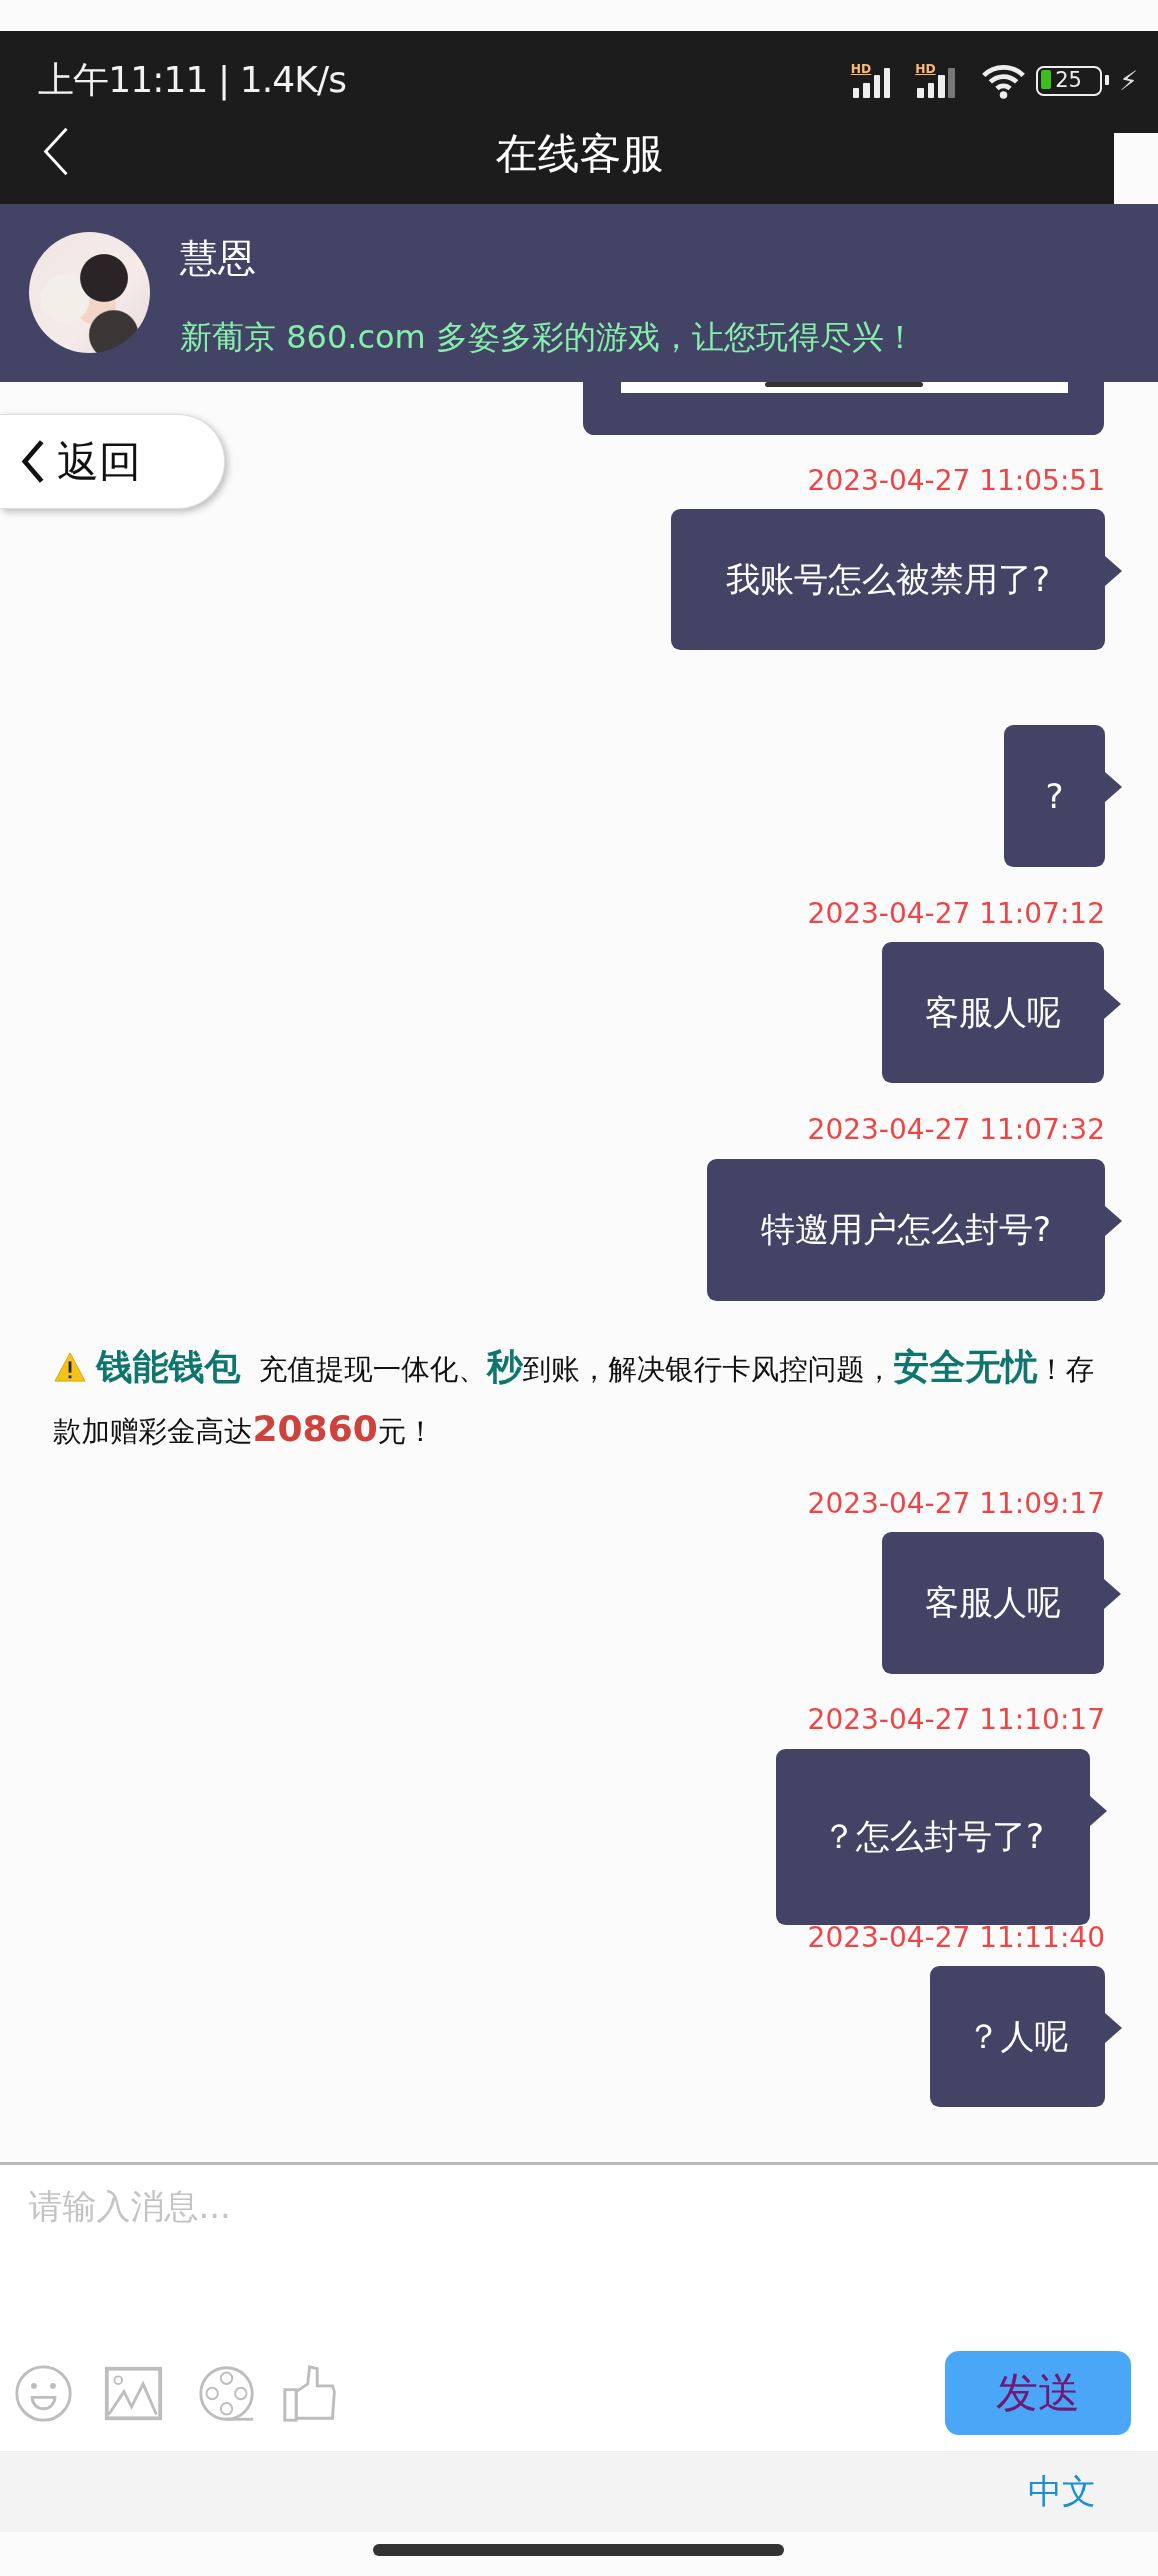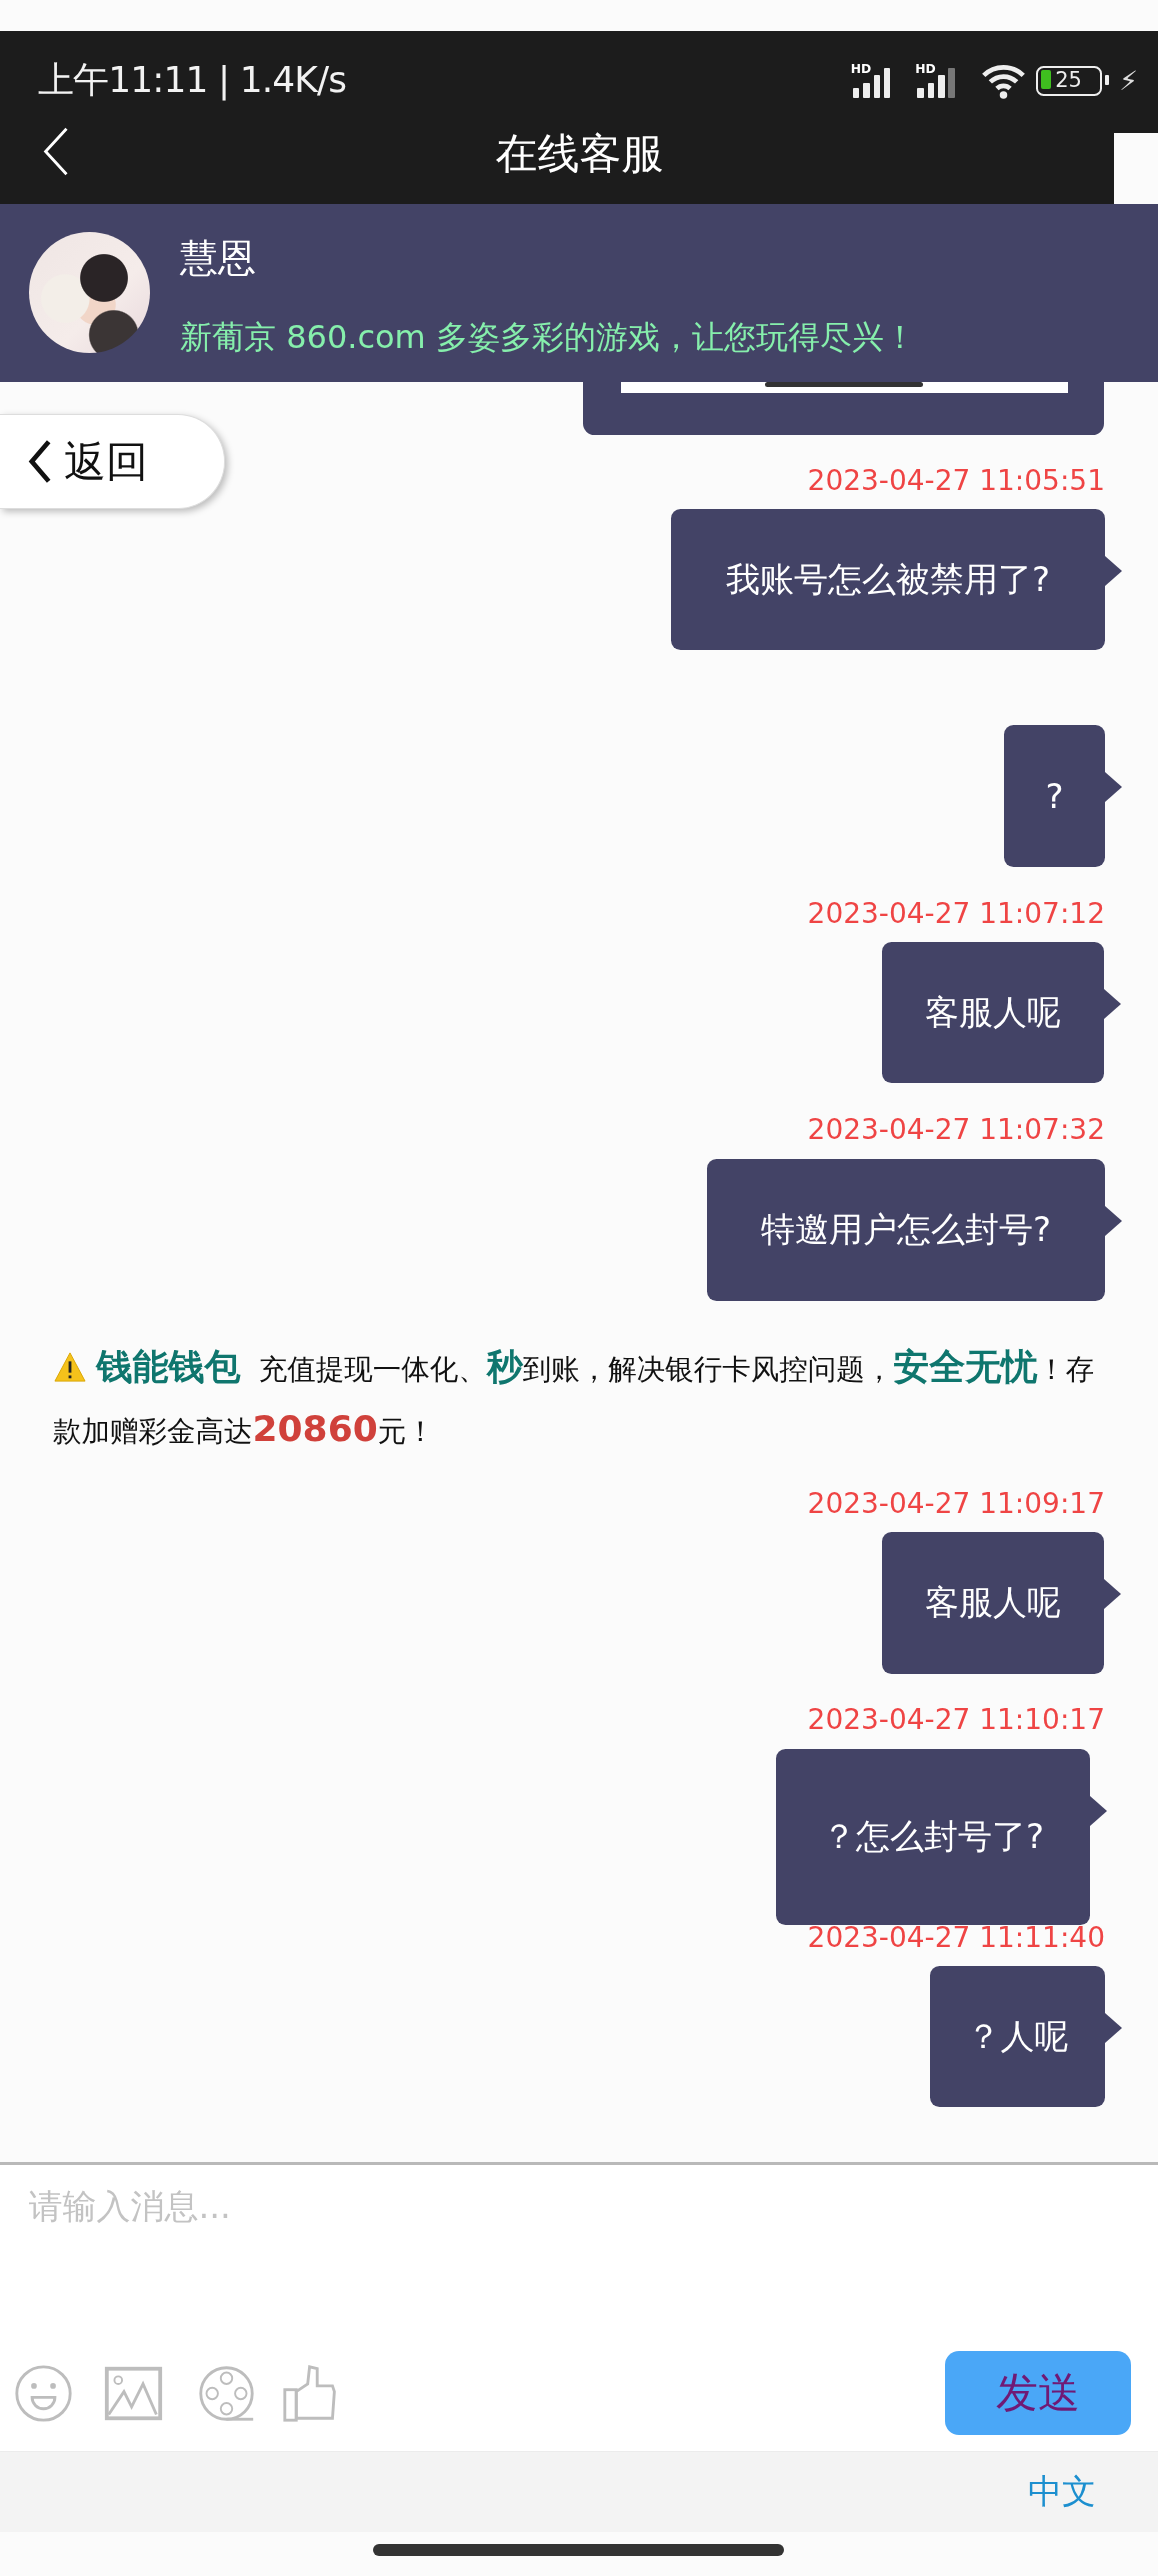--- a/index.html
+++ b/index.html
@@ -2,21 +2,21 @@
 <html style="font-size:15px"><head>
 <meta charset="utf-8">
 <style>
   * { box-sizing: border-box; margin: 0; padding: 0; }
   html, body { width: 1159px; height: 2576px; overflow: hidden; background: #fbfbfb; font-family: "DejaVu Sans", "Liberation Sans", sans-serif; }
   .abs { position: absolute; }
   #statusbar { left: 0; top: 0; width: 1159px; height: 102px; background: #1c1c1c; color: #f2f2f2; margin-top: 31px; }
   #status-time { left: 38px; top: 25px; font-size: 36px; letter-spacing: -0.9px; }
   #status-icons { right: 21px; top: 28.5px; height: 42px; display: flex; align-items: center; gap: 9.5px; }
   .sig { position: relative; width: 55px; height: 38px; }
-  .sig .hd { position: absolute; left: 0; top: 0; font-size: 12.3px; font-weight: bold; color: #ffffff; }
+  .sig .hd { position: absolute; left: 0; top: 0; font-size: 12.3px; font-weight: bold; color: #fdba74; text-decoration: underline; }
   .sig .bar { position: absolute; bottom: 1.9px; width: 6.6px; background: #eee; border-radius: 0.9px; }
   .wifi { width: 47px; height: 38px; }
   .battery { position: relative; width: 66px; height: 30px; border: 2.8px solid #eee; border-radius: 7.6px; }
   .battery .fill { position: absolute; left: 2.8px; top: 2.8px; width: 10.4px; height: 19px; background: #3fbf1f; border-radius: 1.9px; }
   .battery .num { position: absolute; left: 17px; top: 0px; font-size: 21px; color: #eee; }
   .battery::after { content: ""; position: absolute; right: -8.5px; top: 7.6px; width: 3.8px; height: 9.5px; background: #eee; border-radius: 0.9px; }
   .bolt { font-size: 26.6px; color: #ddd; margin-left: 7.6px; }
 
   #navbar { left: 0; top: 102px; width: 1114px; height: 103px; background: #1c1c1c; }
   #nav-back { left: 38px; top: 21px; width: 38px; height: 57px; cursor: pointer; }
@@ -34,21 +34,21 @@
 
   #chat { left: 0; top: 382px; width: 1159px; height: 1781px; background: #fbfbfb; overflow: hidden; }
   .bubble { position: absolute; background: #434366; color: #fff; border-radius: 9.5px; font-size: 34px; display: flex; align-items: center; justify-content: center; }
   .bubble::after { content: ""; position: absolute; right: -17px; top: 47px; border-top: 15px solid transparent; border-bottom: 15px solid transparent; border-left: 17px solid #434366; }
   .bubble.noarrow::after { display: none; }
   .ts { position: absolute; right: 54px; font-size: 28px; color: #ef4444; white-space: nowrap; }
   #partial-bubble { left: 583px; top: -28.5px; width: 521px; height: 81px; border-radius: 0 0 11.4px 11.4px; }
   #partial-img { position: absolute; left: 38px; top: 28.5px; width: 447px; height: 11.4px; background: #fff; }
   #partial-img .hbar { position: absolute; left: 144px; top: 0; width: 158px; height: 4.7px; background: #333; border-radius: 2.8px; }
 
-  #return-btn { left: 0; top: 32px; width: 225px; height: 95px; background: #fff; border-radius: 0 47px 47px 0; box-shadow: 2.8px 2.8px 7.6px rgba(0,0,0,0.25); display: flex; align-items: center; padding-left: 26px; cursor: pointer; border: 1.9px solid #ddd; border-left: none; }
+  #return-btn { left: 0; top: 32px; width: 225px; height: 95px; background: #fff; border-radius: 0 47px 47px 0; box-shadow: 2.8px 2.8px 7.6px rgba(0,0,0,0.25); display: flex; align-items: center; padding-left: 19px; cursor: pointer; border: 1.9px solid #ddd; border-left: none; }
   #return-label { font-size: 42px; color: #111; margin-left: 9.5px; }
 
   #promo { left: 53px; top: 955px; width: 1064px; font-size: 28.5px; color: #111; line-height: 59px; }
   #promo .red { color: #0f766e; font-weight: bold; font-size: 36px; }
   #promo .redbig { color: #d0413b; font-weight: bold; font-size: 36px; }
   #promo .warn { display: inline-block; width: 34px; height: 32px; vertical-align: -3.8px; margin-right: 9.5px; }
 
   #divider { left: 0; top: 2162px; width: 1159px; height: 2.8px; background: #b9b9b9; }
   #composer { left: 0; top: 2165px; width: 1159px; height: 286px; background: #fff; }
   #msg-input { position: absolute; left: 28.5px; top: 19px; width: 1102px; height: 114px; border: none; outline: none; font-size: 34px; color: #333; background: transparent; font-family: "DejaVu Sans", sans-serif; resize: none; }

